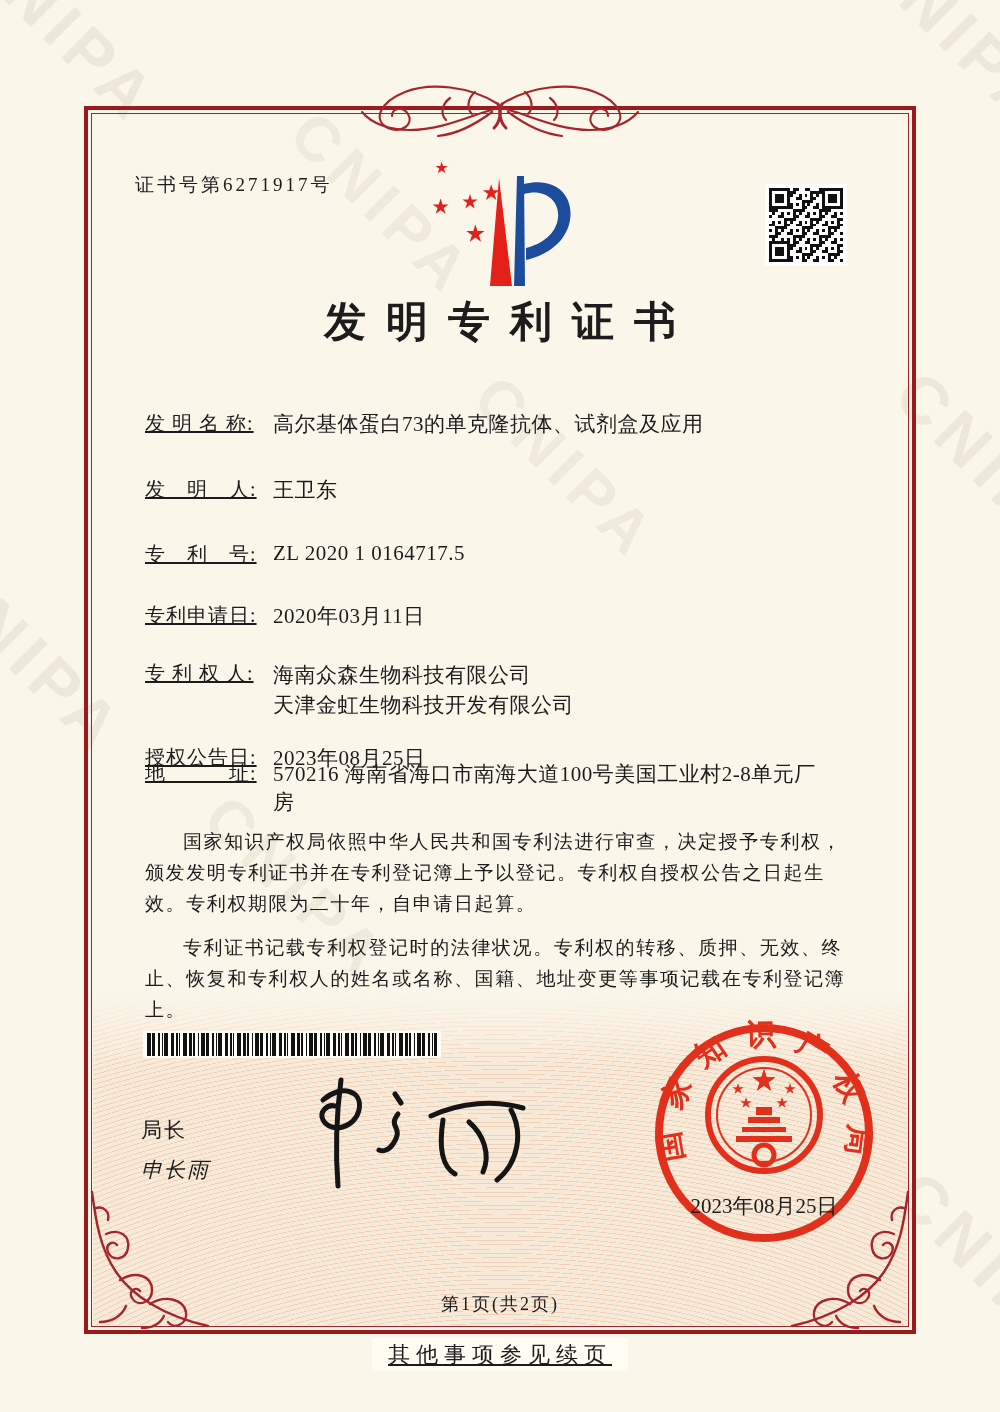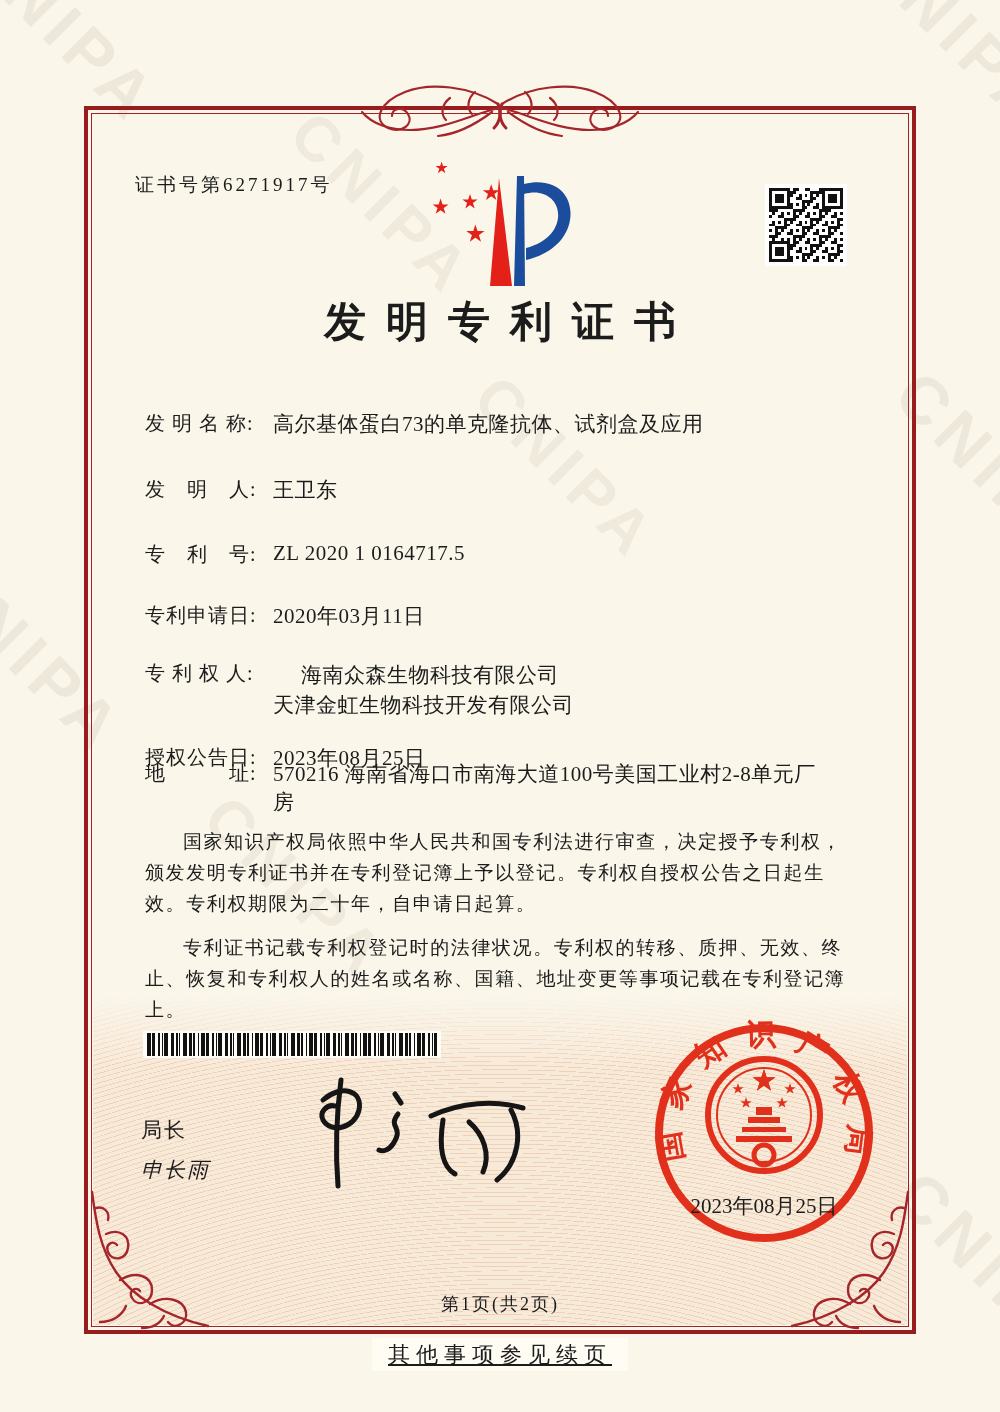--- a/index.html
+++ b/index.html
@@ -35,21 +35,21 @@
   .content{position:absolute;inset:0;z-index:3;}
   
   .cert-no{position:absolute;left:135px;top:172px;font-size:19px;letter-spacing:3px;}
   .title{
     position:absolute;left:0;right:0;top:294px;text-align:center;
     font-size:42px;font-weight:700;letter-spacing:20px;text-indent:20px;
   }
   
   .fields{position:absolute;left:145px;top:0;width:725px;font-size:20px;}
   .frow{position:absolute;left:0;display:flex;align-items:flex-start;width:725px;}
-  .flabel{display:inline-block;width:128px;flex:0 0 128px;white-space:nowrap;letter-spacing:1px;}
+  .flabel{display:inline-block;width:128px;flex:0 0 128px;white-space:nowrap;letter-spacing:1px;text-decoration:underline;}
   .fvalue{font-size:21px;letter-spacing:.5px;}
   .fvalue.wrapv{width:556px;word-break:break-all;line-height:28px;}
   .grant2{position:absolute;left:343px;top:0;display:flex;}
   
   .legal{position:absolute;left:145px;top:826px;width:714px;font-size:19px;line-height:31px;letter-spacing:1.6px;}
   .legal p{margin:0;text-indent:2em;}
   .legal p + p{margin-top:13px;}
   
   .barcode{position:absolute;left:143px;top:1031px;background:#fffdf8;padding:2px 4px;line-height:0;}
   .role{position:absolute;left:141px;top:1116px;font-family:"Liberation Sans","DejaVu Sans",sans-serif;font-size:21px;letter-spacing:2px;}
@@ -465,21 +465,21 @@
       <span class="flabel">专　利　号:</span>
       <span class="fvalue">ZL 2020 1 0164717.5</span>
     </div>
     <div class="frow" style="top:602px;">
       <span class="flabel">专利申请日:</span>
       <span class="fvalue">2020年03月11日</span>
     </div>
     <div class="frow" style="top:660px;">
       <span class="flabel">专 利 权 人:</span>
       <span class="fvalue" style="line-height:30px;">
-        <span style="display:block;margin-left:28px;">海南众森生物科技有限公司</span>
+        <span style="display:block;">海南众森生物科技有限公司</span>
         <span style="display:block;">天津金虹生物科技开发有限公司</span>
       </span>
     </div>
     <div class="frow" style="top:760px;">
       <span class="flabel">地　　　址:</span>
       <span class="fvalue wrapv">570216 海南省海口市南海大道100号美国工业村2-8单元厂房</span>
     </div>
     <div class="frow" style="top:744px;">
       <span class="flabel">授权公告日:</span>
       <span class="fvalue">2023年08月25日</span>

